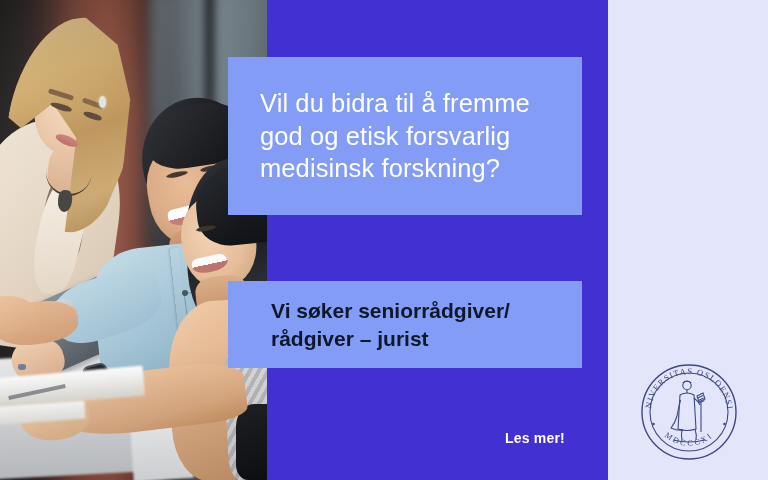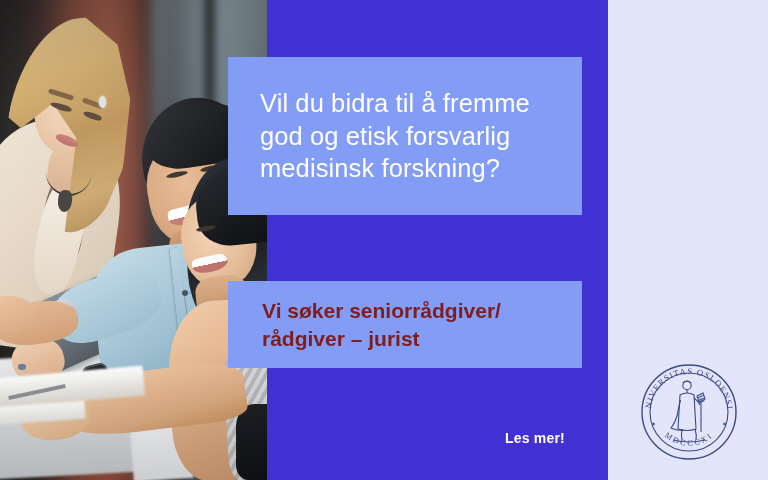--- a/index.html
+++ b/index.html
@@ -549,25 +549,25 @@
     position: absolute;
     left: 228px; top: 281px;
     width: 354px; height: 87px;
     background: #839cf5;
     display: flex;
     align-items: center;
     padding: 0 0 0 32px;
     box-sizing: border-box;
   }
   .role {
-    color: #7f1d1d;
+    color: #0f172a;
     font-size: 21px;
     line-height: 1.3;
     font-weight: 700;
-    margin: 2px;
+    margin: 11px;
     white-space: pre-line;
   }
 
   .cta {
     position: absolute;
     left: 505px; top: 430px;
     color: #ffffff;
     font-size: 14px;
     font-weight: 700;
     letter-spacing: .2px;

